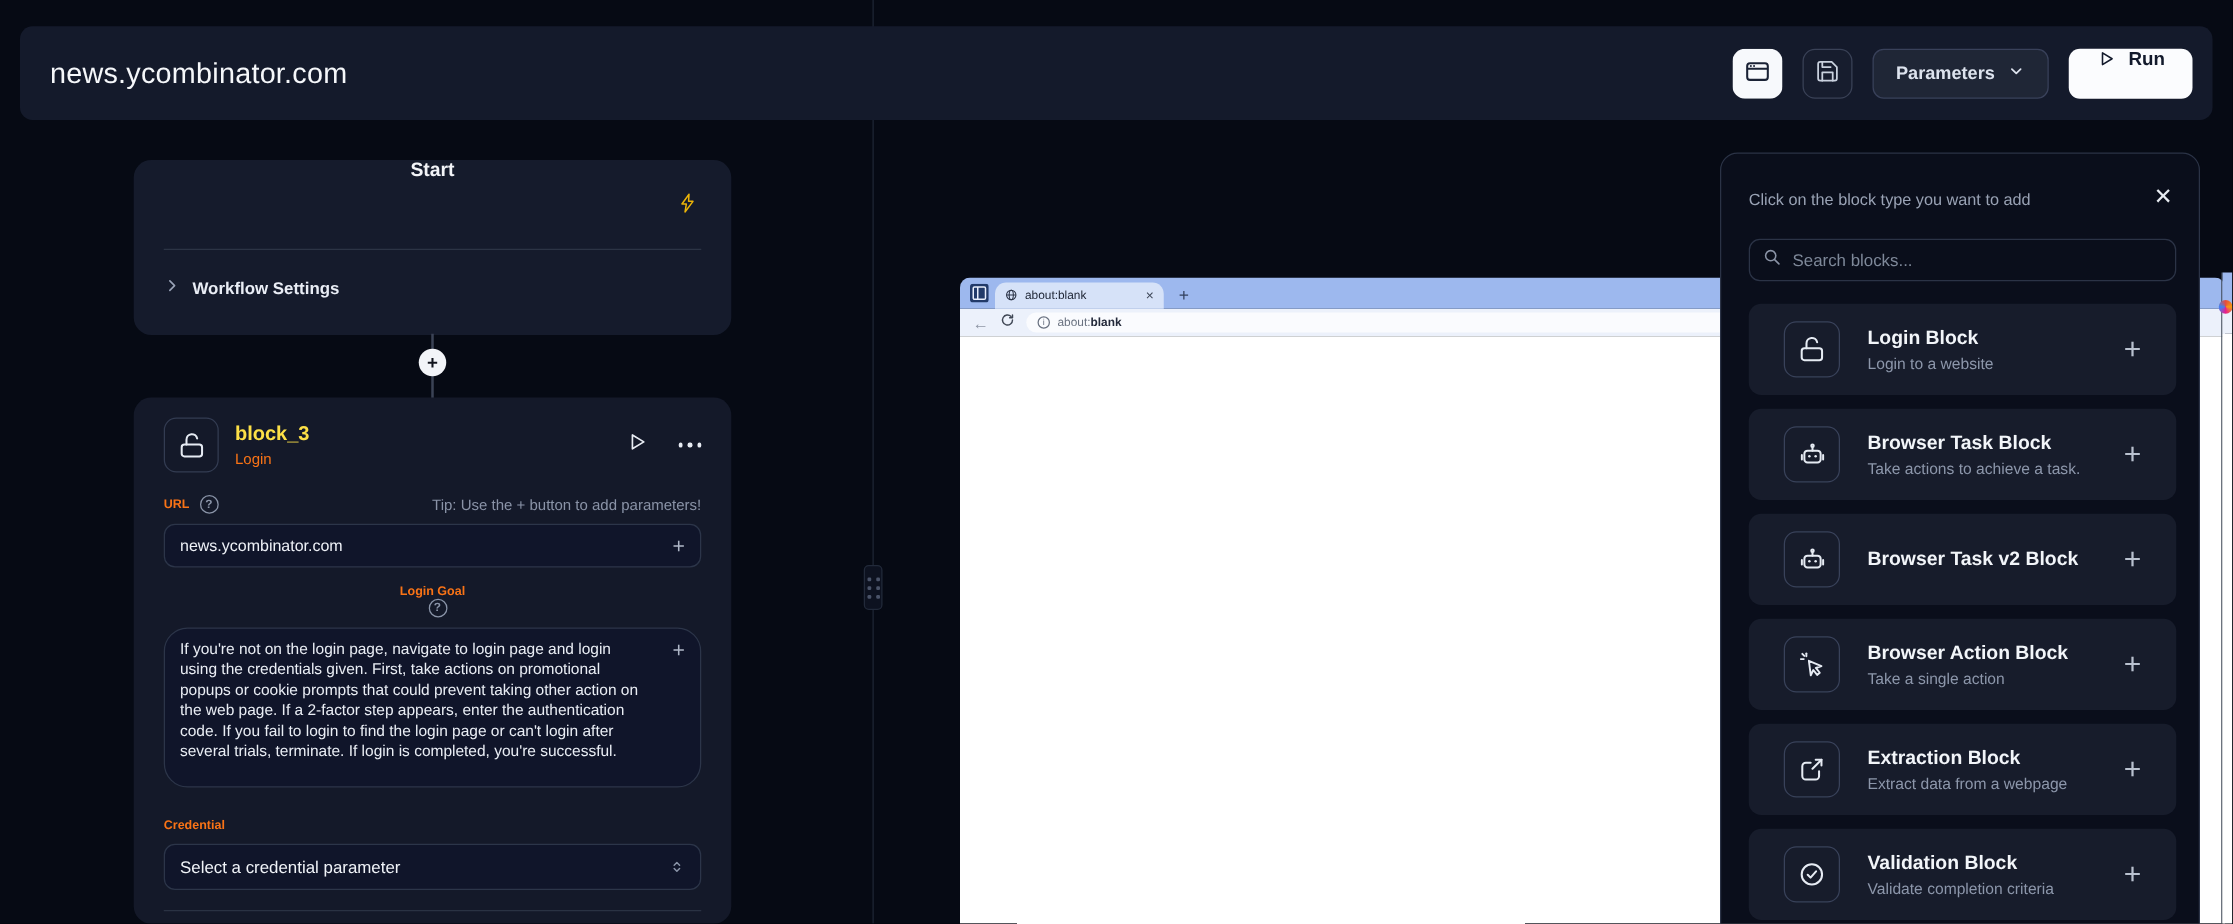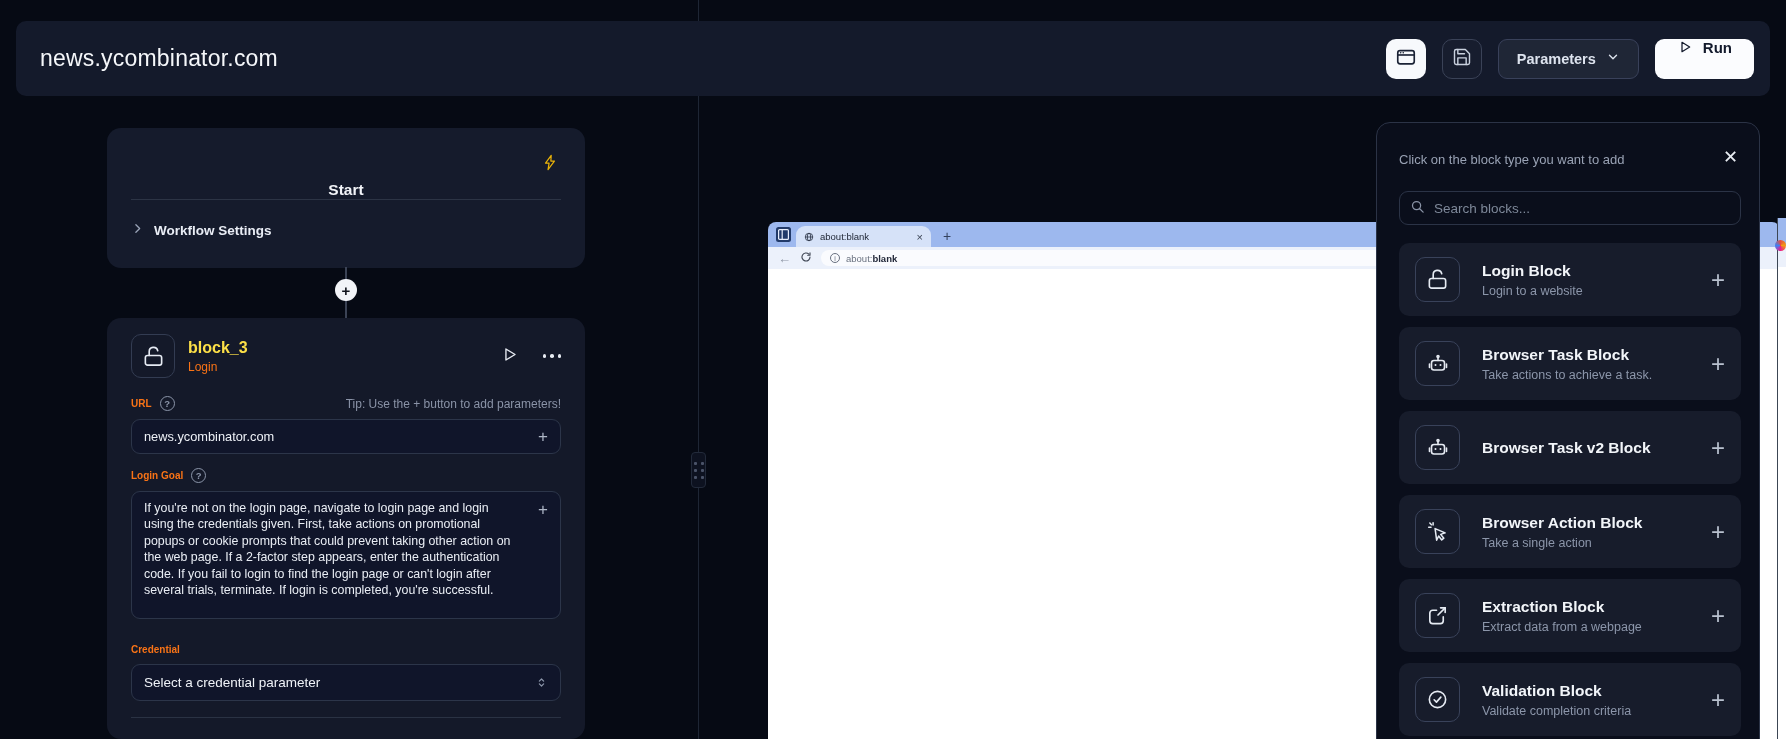--- a/index.html
+++ b/index.html
@@ -24,21 +24,21 @@
   .icon-btn.white{ background:#f7f9fc; color:#1a2235; }
   .icon-btn.dark{ background:#171d2e; border-color:#3a4257; color:#c9d1de; }
   .params-btn{ height:40px; padding:0 18px; border-radius:9px; background:#1f2636; border:1px solid #39415a;
                color:#dde3ee; font-size:14.5px; font-weight:700; display:flex; gap:10px; align-items:center; cursor:pointer;}
   .run-btn{ height:40px; padding:0 22px; border-radius:9px; background:#fbfcfe; border:none; color:#131a2c;
             font-weight:700; font-size:15px; display:flex; gap:10px; cursor:pointer;}
 
   
   .card{ position:absolute; left:107px; width:478px; border-radius:14px; }
   .start-card{ top:128px; height:140px; background:#151b2c; }
-  .start-head{ position:relative; height:71px; display:flex; align-items:flex-end; justify-content:center; }
+  .start-head{ position:relative; height:71px; display:flex; align-items:flex-start; justify-content:center; }
   .start-title{ color:#f2f4f8; font-size:15.5px; font-weight:600; }
   .bolt{ position:absolute; right:26px; top:26px; }
   .start-divider{ margin:0 24px; height:1px; background:#2c3445; }
   .ws-row{ display:flex; align-items:center; gap:10px; padding:22px 24px 0; color:#e9edf5;
            font-size:13.5px; font-weight:600; cursor:pointer; }
 
   .connector{ position:absolute; left:345px; top:267px; width:2px; height:52px; background:#3b4355; }
   .plus-node{ position:absolute; left:335px; top:279px; width:22px; height:22px; border-radius:50%;
               background:#f2f4f8; color:#10131c; display:flex; align-items:center; justify-content:center;
               font-size:15px; font-weight:600; z-index:1; cursor:pointer; }
@@ -48,34 +48,34 @@
   .block-icon-box{ width:44px; height:44px; border:1px solid #333c52; border-radius:10px; color:#e6ebf3;
                    display:flex; align-items:center; justify-content:center; flex-shrink:0; }
   .block-titles{ margin-left:13px; }
   .block-title{ font-size:16px; font-weight:700; color:#fde047; }
   .block-sub{ font-size:12px; color:#f97316; margin-top:3px; }
   .block-actions{ margin-left:auto; display:flex; align-items:center; gap:24px; color:#e8ecf3; }
   .dots{ display:flex; gap:4px; cursor:pointer; }
   .dots i{ width:3.5px; height:3.5px; border-radius:50%; background:#e8ecf3; }
 
   .label-row{ display:flex; align-items:center; }
-  .mt18{ margin-top:18px; } .mt14{ margin-top:14px; } .mt25{ margin-top:25px; }
+  .mt18{ margin-top:18px; } .mt14{ margin-top:14px;flex-direction:column; } .mt25{ margin-top:25px; }
   .f-label{ font-size:10px; font-weight:700; color:#f97316; }
   .help{ width:15px; height:15px; border-radius:50%; border:1.3px solid #8b95a9; color:#8b95a9;
          font-size:9.5px; display:flex; align-items:center; justify-content:center; margin-left:8px;
          font-weight:700; cursor:pointer; }
   .tip{ margin-left:auto; font-size:12px; color:#8a93a7; }
   .t-input{ position:relative; margin-top:8px; height:35px; border:1px solid #2c3549; border-radius:9px;
             background:#10152a; display:flex; align-items:center; padding:0 34px 0 12px; }
   .t-input input{ background:none; border:none; outline:none; color:#eef1f7; font-size:12.8px; width:100%;
                   font-family:inherit; }
   .plus-abs{ position:absolute; right:12px; top:50%; transform:translateY(-50%); color:#aeb6c6;
              font-size:17px; font-weight:400; cursor:pointer; }
   .plus-top{ top:18px; }
-  .goal-box{ position:relative; margin-top:8px; height:128px; border:1px solid #2c3549; border-radius:9px;
+  .goal-box{ position:relative; margin-top:8px; height:128px; border:1px solid #2c3549; border-radius:19px;
              background:#10152a; padding:8px 46px 8px 12px; color:#e9edf4; font-size:12.4px; line-height:16.4px; }
   .select-box{ margin-top:9px; height:37px; border:1px solid #2c3549; border-radius:9px; background:#10152a;
                display:flex; align-items:center; padding:0 12px; color:#f0f3f8; font-size:13.5px; cursor:pointer; }
   .select-box svg{ margin-left:auto; color:#8b95a9; }
   .card-divider{ height:1px; background:#2a3243; margin-top:16px; }
 
   
   .browser{ position:absolute; left:768px; top:222px; width:1012px; height:517px; border-radius:8px 8px 0 0;
             overflow:hidden; z-index:1; }
   .tabstrip{ height:25px; background:#9db8ee; position:relative; display:flex; align-items:flex-end; }
@@ -110,21 +110,21 @@
   .panel-title{ font-size:19px; font-weight:700; color:#f4f6fa; }
   .panel-close{ position:absolute; right:21px; top:23px; font-size:18px; color:#e8ecf2; cursor:pointer; }
   .panel-sub{ margin-top:7px; font-size:13px; color:#99a2b4; }
   .searchbox{ margin-top:24px; height:34px; border:1px solid #2b3346; border-radius:9px; display:flex;
               align-items:center; padding:0 10px; gap:9px; color:#8a93a6; }
   .searchbox input{ background:none; border:none; outline:none; color:#cfd6e2; font-size:13.5px; flex:1;
                     font-family:inherit; }
   .searchbox input::placeholder{ color:#7e8899; }
   .list{ margin-top:18px; display:flex; flex-direction:column; gap:11px; }
   .lib-item{ height:73px; background:#171c2b; border-radius:10px; display:flex; align-items:center;
-             padding:0 16px; flex-shrink:0; cursor:pointer; }
+             padding:0 28px; flex-shrink:0; cursor:pointer; }
   .lib-icon{ width:45px; height:45px; border:1px solid #39425a; border-radius:10px; color:#e6ebf3;
              display:flex; align-items:center; justify-content:center; flex-shrink:0; }
   .lib-text{ margin-left:22px; }
   .lib-title{ font-size:15.5px; font-weight:700; color:#f2f5f9; }
   .lib-desc{ margin-top:4px; font-size:12.5px; color:#8c96aa; }
   .lib-plus{ margin-left:auto; color:#b9c1cf; font-size:24px; font-weight:300; cursor:pointer; }
 </style>
 </head>
 <body>
 

